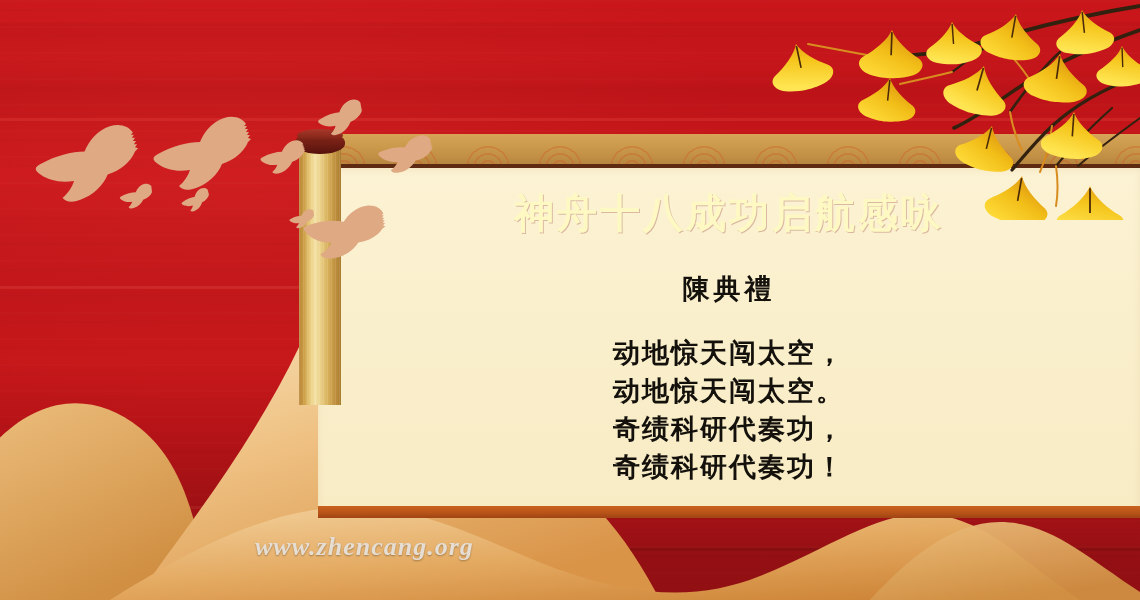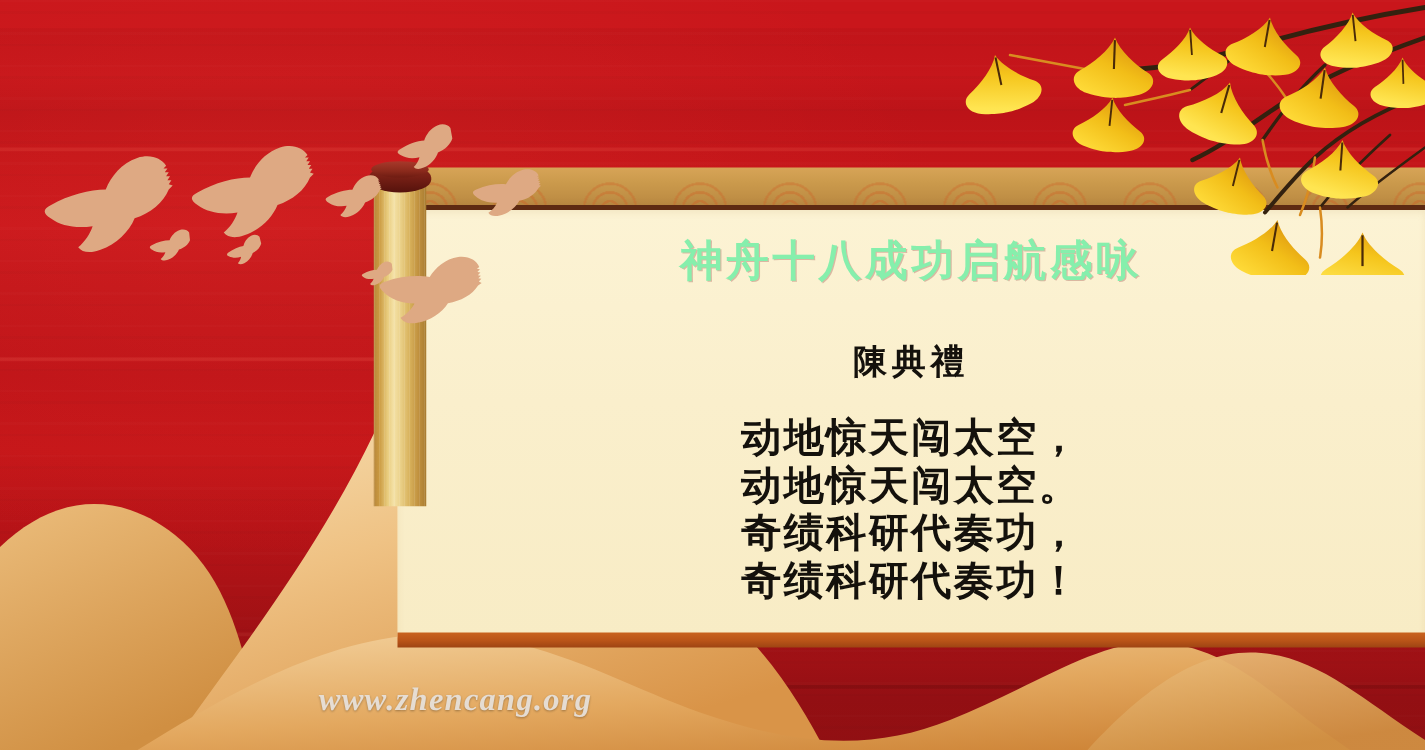--- a/index.html
+++ b/index.html
@@ -129,46 +129,46 @@
   .ginkgo { position:absolute; right:0; top:0; width:400px; height:220px; }
 
   
   .birds { position:absolute; left:0; top:90px; width:460px; height:200px; }
 
   
   .poem-title {
     position:absolute; left:318px; top:186px; width:822px;
     text-align:center;
     font-family:"DejaVu Sans", sans-serif;
-    font-size:34px; font-weight:bold;
+    font-size:40px; font-weight:bold;
     letter-spacing:3px;
-    color:#86efac;
+    color:#fef9c3;
     text-shadow:1px 1px 0 rgba(120,10,20,.25);
   }
   .poem-author {
     position:absolute; left:318px; top:271px; width:822px;
     text-align:center;
     font-family:Liberation Mono, monospace;
     font-size:27px; font-weight:bold;
     letter-spacing:4px;
     color:#14110C;
   }
   .poem-body {
     position:absolute; left:318px; top:334px; width:822px;
     text-align:center;
-    font-family:Liberation Mono, monospace;
-    font-size:32px; font-weight:bold;
+    font-family:Liberation Sans, sans-serif;
+    font-size:27px; font-weight:bold;
     line-height:38px;
     letter-spacing:2px;
     color:#14110C;
   }
   .poem-line { display:block; white-space:nowrap; }
 
   .watermark {
-    position:absolute; left:255px; top:545px;
+    position:absolute; left:255px; top:532px;
     font-family:"Liberation Serif", serif;
     font-style:italic; font-weight:bold;
     font-size:26px;
     letter-spacing:1px;
     color:#E6E1DC;
     text-shadow:0 1px 2px rgba(0,0,0,.35);
     opacity:.92;
     text-align:center;
   }
 </style>

